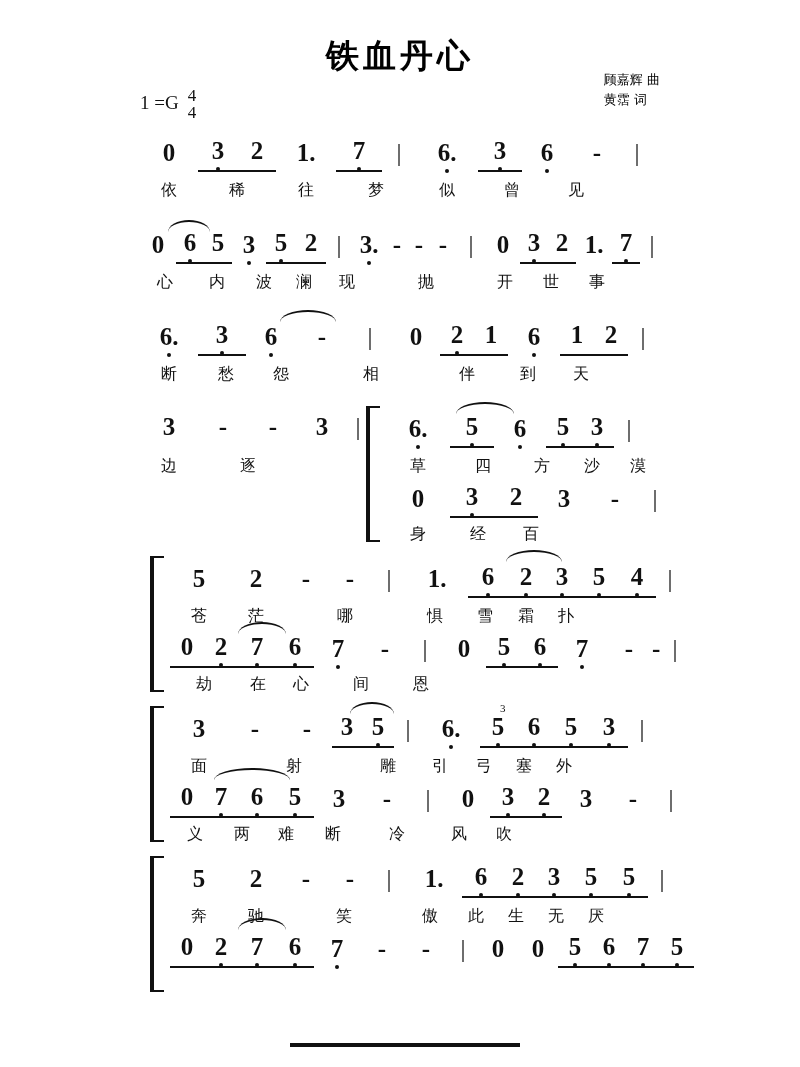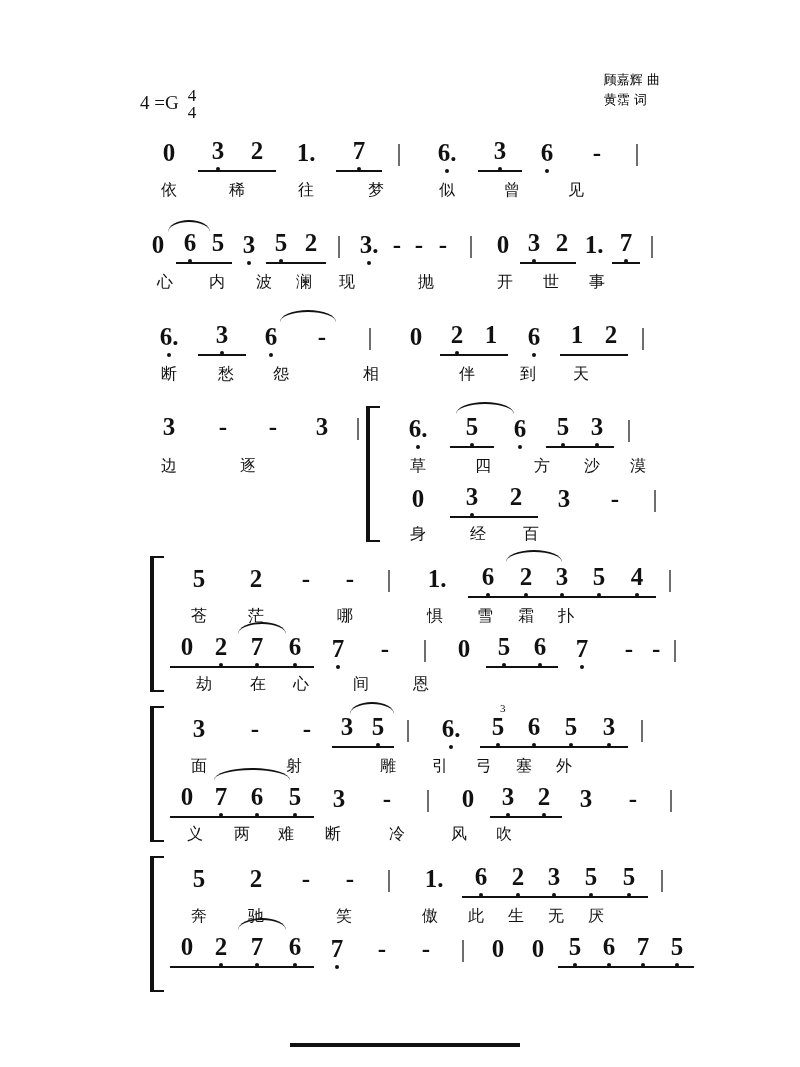--- a/index.html
+++ b/index.html
@@ -150,28 +150,29 @@
     width: 230px;
     height: 4px;
     background: #111;
   }
 </style>
 </head>
 <body>
 
 <div class="sheet">
 
+  <div class="title">铁血丹心</div>
 
   <div class="credits">
     <div>顾嘉辉 曲</div>
     <div>黄霑 词</div>
   </div>
 
   <div class="keysig">
-    <span>4 =G</span>
+    <span>1 =G</span>
     <span class="frac">
       <span>4</span>
       <span>4</span>
     </span>
   </div>
 
   <div class="staff">
 
     <div class="line">
       <div class="row" style="top:6px;">

